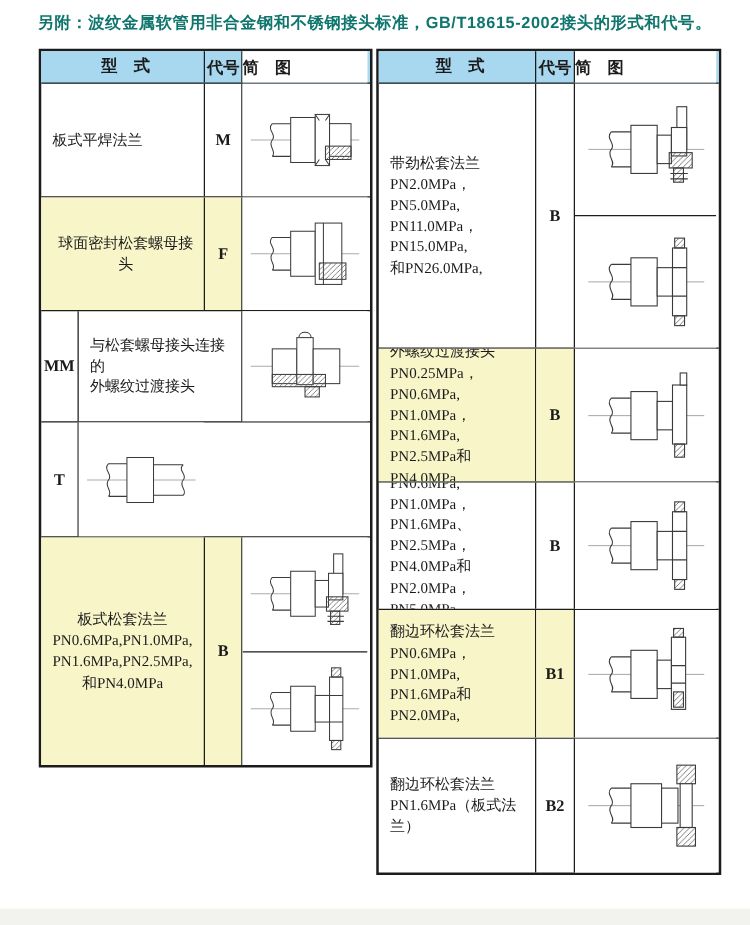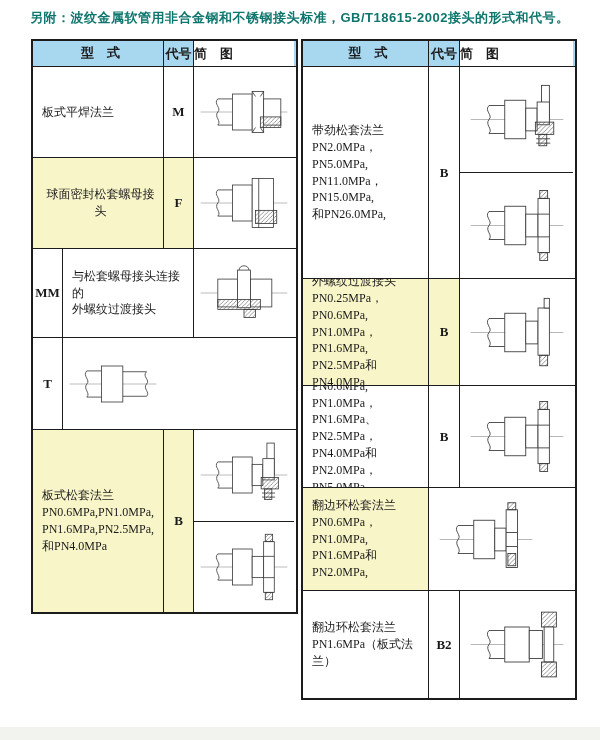--- a/index.html
+++ b/index.html
@@ -146,21 +146,21 @@
           <div class="subsketch">
             <svg viewBox="0 0 112 88" width="92" height="72" xmlns="http://www.w3.org/2000/svg">
               <line class="cl" x1="3" y1="44" x2="109" y2="44"></line>
               <path class="ln" d="M24,28 H42 M24,60 H42 M24,28 C18,34 29,39 24,44 C19,50 29,55 24,60"></path>
               <rect class="wf" x="42" y="22" width="26" height="44"></rect>
               <path class="ln" d="M68,29 H97 M68,59 H97 M97,29 C91,35 102,39 97,44 C92,50 102,54 97,59"></path>
             </svg>
           </div>
         </div>
       </div>
-      <div class="row" style="height: 182px;">
+      <div class="row" style="height: 182px; text-align: center;">
         <div class="cell type hl">
           <span class="txt">板式松套法兰
 PN0.6MPa,PN1.0MPa,
 PN1.6MPa,PN2.5MPa,
 和PN4.0MPa</span>
         </div>
         <div class="cell code hl">B</div>
         <div class="cell sketch">
           <div class="subsketch">
             <svg viewBox="0 0 112 88" width="92" height="72" xmlns="http://www.w3.org/2000/svg">
@@ -278,20 +278,21 @@
             </svg>
           </div>
         </div>
       </div>
       <div class="row" style="height: 103px;">
         <div class="cell type hl">
           <span class="txt">翻边环松套法兰
 PN0.6MPa，PN1.0MPa,
 PN1.6MPa和PN2.0MPa,</span>
         </div>
+        <div class="cell code hl">B1</div>
         <div class="cell sketch">
           <div class="subsketch">
             <svg viewBox="0 0 112 88" width="98" height="77" xmlns="http://www.w3.org/2000/svg">
               <line class="cl" x1="3" y1="44" x2="109" y2="44"></line>
               <path class="ln" d="M24,28 H42 M24,60 H42 M24,28 C18,34 29,39 24,44 C19,50 29,55 24,60"></path>
               <rect class="wf" x="42" y="22" width="24" height="44"></rect>
               <rect class="wf" x="66" y="31" width="13" height="26"></rect>
               <rect class="wf" x="79" y="10" width="13" height="66"></rect>
               <rect class="ht" x="81" y="2" width="9" height="8"></rect>
               <rect class="ht" x="81" y="60" width="9" height="14"></rect>

